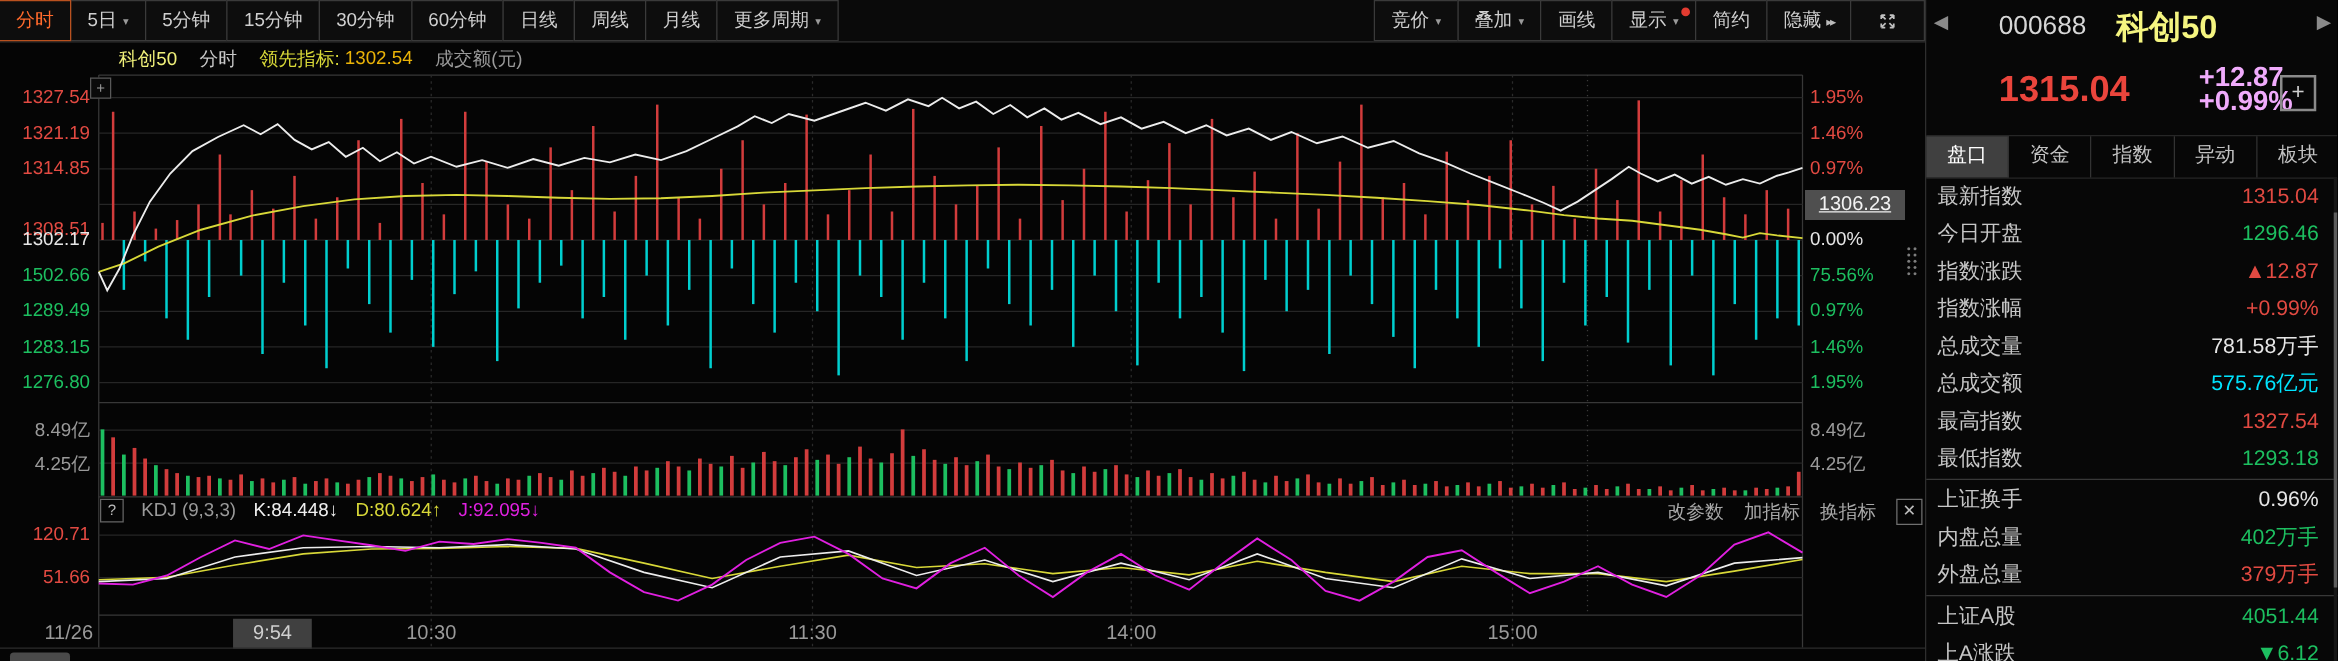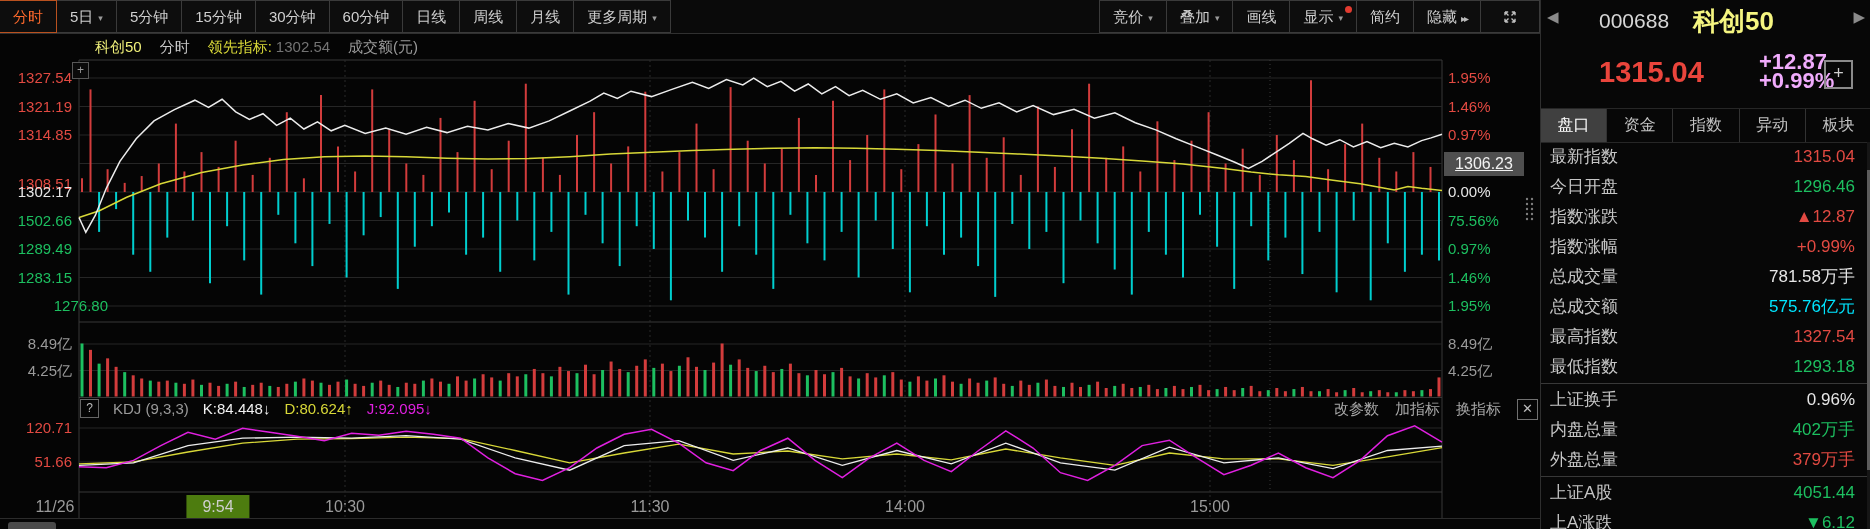--- a/index.html
+++ b/index.html
@@ -15,35 +15,35 @@
   .tb-btn.active{color:#ff6a2c;border-color:#b9511f;z-index:2;}
   .caret{font-size:9px;color:#9a9a9a;margin-left:5px;vertical-align:1px;}
   .dot{position:absolute;top:5px;right:4px;width:7px;height:7px;border-radius:50%;background:#e23b30;}
   .chev{font-size:10px;color:#bbb;margin-left:4px;letter-spacing:-2px;}
   .tb-icon{width:32px;display:flex;align-items:center;justify-content:center;}
   
   .chart-head{position:absolute;left:95px;top:38px;height:20px;display:flex;gap:18px;font-size:15px;z-index:4;}
   .ch-name{color:#f0f07a;}
   .ch-period{color:#c8c8c8;}
   .ch-lead{color:#d8d838;}
-  .ch-leadv{color:#737373;margin-left:-14px;}
+  .ch-leadv{color:#eab308;margin-left:-14px;}
   .ch-turn{color:#9a9a9a;}
   .plus-box{position:absolute;left:72px;top:62px;width:15px;height:15px;border:1px solid #585858;
             color:#9a9a9a;font-size:12px;line-height:14px;text-align:center;z-index:4;background:#0a0a0a;cursor:pointer;}
   
   #chart-svg{position:absolute;left:0;top:0;z-index:1;}
   
   .axlab{position:absolute;font-size:15px;z-index:3;white-space:nowrap;}
   .axlab.right-align{text-align:right;}
   .c-red{color:#e24a42;} .c-green{color:#1dbf60;} .c-white{color:#e6e6e6;}
   .c-gray{color:#9a9a9a;} .c-cyan{color:#00e5ff;}
   .price-tag{position:absolute;left:1444px;width:80px;background:#4f4f4f;color:#f2f2f2;
              text-align:center;font-size:16px;padding:3px 0;z-index:3;text-decoration:underline;}
   .time-lab{position:absolute;font-size:16px;color:#9a9a9a;transform:translateX(-50%);z-index:3;}
-  .time-boxed{background:#4d7c0f;color:#cfcfcf;padding:3px 16px;}
+  .time-boxed{background:#404040;color:#cfcfcf;padding:3px 16px;}
   
   .kdj-head{position:absolute;left:80px;top:398px;height:20px;display:flex;align-items:center;
             font-size:15px;z-index:4;gap:14px;white-space:nowrap;}
   .kdj-help{width:17px;height:17px;border:1px solid #666;color:#bbb;text-align:center;line-height:16px;font-size:12px;cursor:pointer;}
   .kdj-title{color:#9a9a9a;}
   .kdj-k{color:#f0f0f0;} .kdj-d{color:#d8d838;} .kdj-j{color:#e020e0;}
   .kdj-btns{position:absolute;top:399px;right:332px;display:flex;align-items:center;gap:16px;
             font-size:15px;color:#a8a8a8;z-index:4;}
   .kdj-btn{cursor:pointer;}
   .kdj-close{width:19px;height:19px;border:1px solid #707070;color:#bbb;text-align:center;
@@ -478,21 +478,21 @@
 
   <div id="labels">
       <div class="axlab c-red right-align" style="left: 0px; width: 72px; top: 69px;">1327.54</div>
       <div class="axlab c-red right-align" style="left: 0px; width: 72px; top: 97.5px;">1321.19</div>
       <div class="axlab c-red right-align" style="left: 0px; width: 72px; top: 126px;">1314.85</div>
       <div class="axlab c-red right-align" style="left: 0px; width: 72px; top: 154.5px; margin-top: 20px;">1308.51</div>
       <div class="axlab c-white right-align" style="left: 0px; width: 72px; top: 183px;">1302.17</div>
       <div class="axlab c-green right-align" style="left: 0px; width: 72px; top: 211.5px;">1502.66</div>
       <div class="axlab c-green right-align" style="left: 0px; width: 72px; top: 240px;">1289.49</div>
       <div class="axlab c-green right-align" style="left: 0px; width: 72px; top: 268.5px;">1283.15</div>
-      <div class="axlab c-green right-align" style="left: 0px; width: 72px; top: 297px; padding-left: 36px;">1276.80</div>
+      <div class="axlab c-green right-align" style="left: 0px; width: 72px; top: 297px;">1276.80</div>
       <div class="axlab c-red" style="left: 1448px; top: 69px;">1.95%</div>
       <div class="axlab c-red" style="left: 1448px; top: 97.5px;">1.46%</div>
       <div class="axlab c-red" style="left: 1448px; top: 126px;">0.97%</div>
       <div class="price-tag" style="top: 151.5px;">1306.23</div>
       <div class="axlab c-white" style="left: 1448px; top: 183px;">0.00%</div>
       <div class="axlab c-green" style="left: 1448px; top: 211.5px;">75.56%</div>
       <div class="axlab c-green" style="left: 1448px; top: 240px;">0.97%</div>
       <div class="axlab c-green" style="left: 1448px; top: 268.5px;">1.46%</div>
       <div class="axlab c-green" style="left: 1448px; top: 297px;">1.95%</div>
       <div class="axlab c-gray right-align" style="left: 0px; width: 72px; top: 335px;">8.49亿</div>

